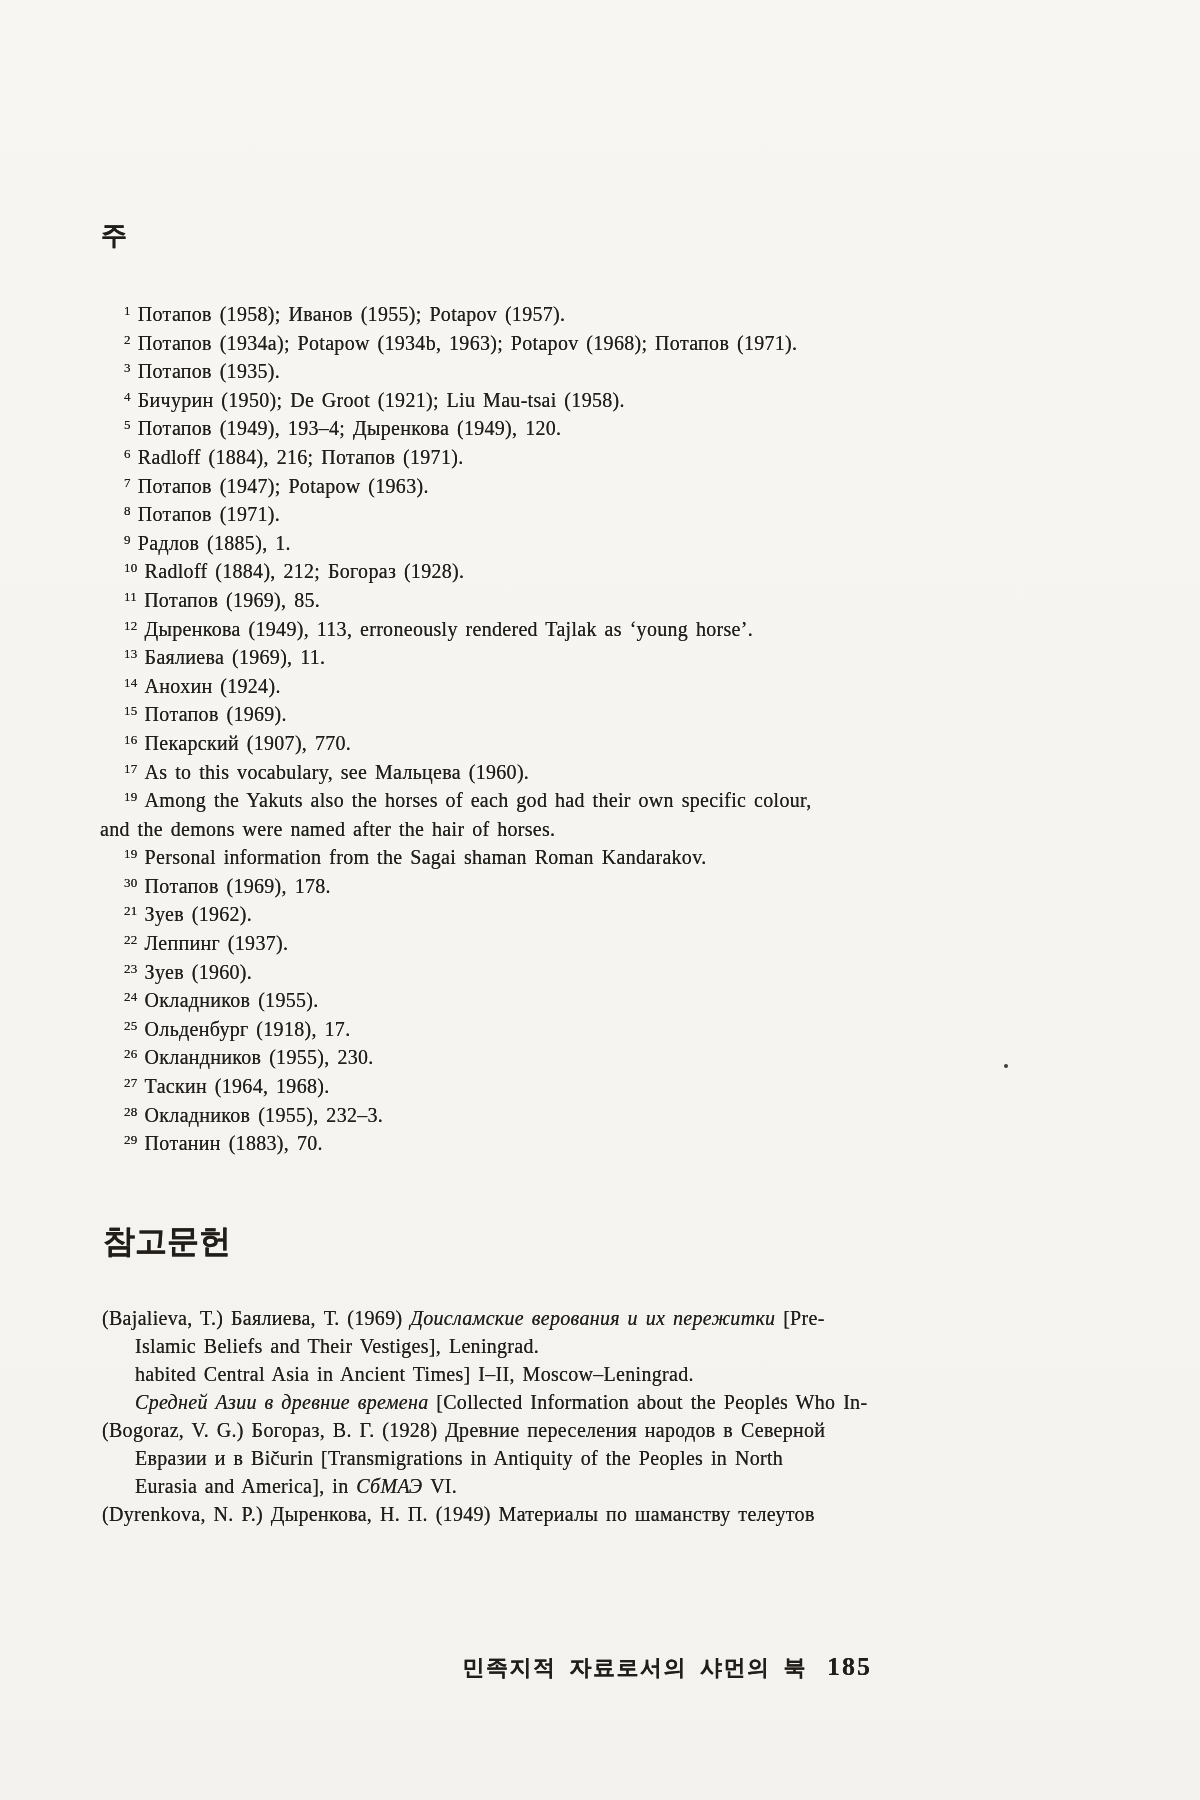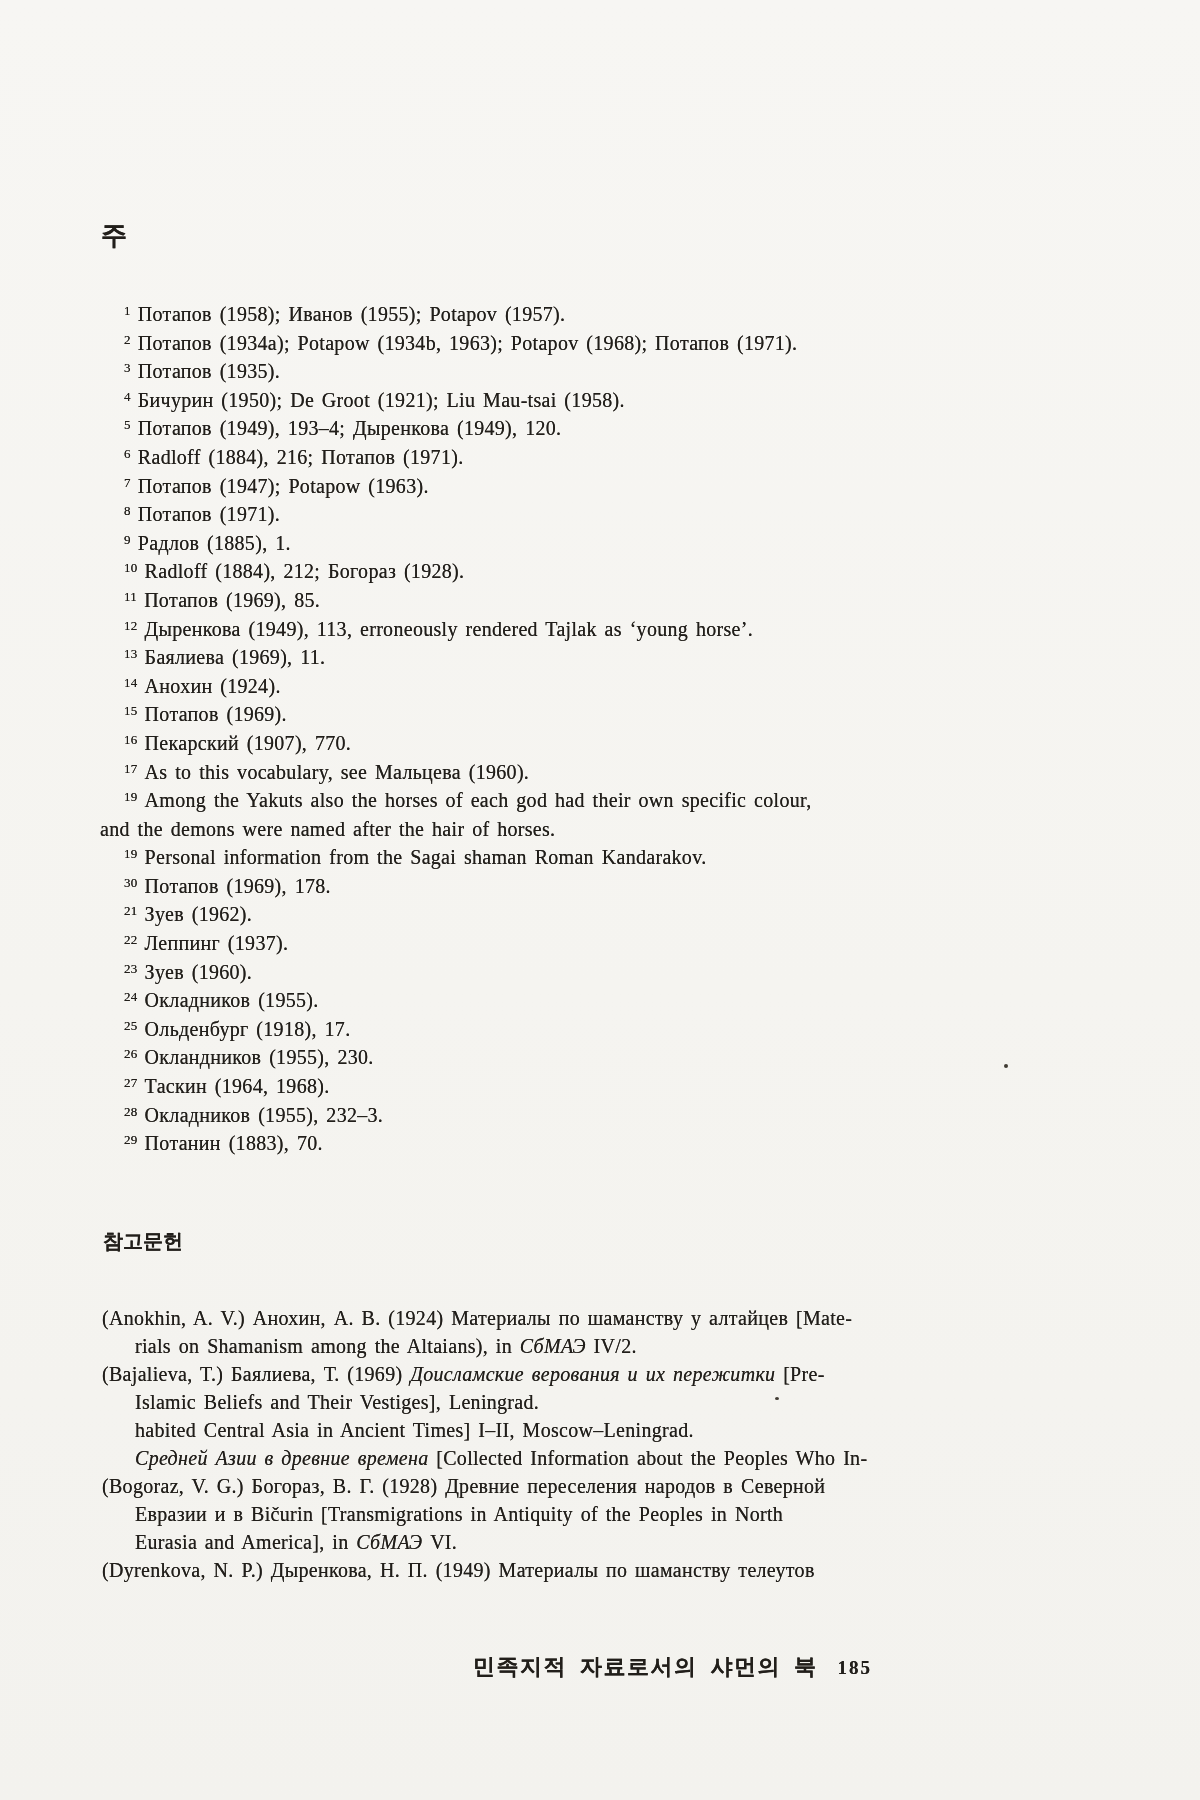--- a/index.html
+++ b/index.html
@@ -26,21 +26,21 @@
     white-space:nowrap;
   }
   .fn-line.first{padding-left:24px;}
   .fn-num{
     font-size:13px;line-height:0;
     vertical-align:6px;
     margin-right:7px;
   }
   .ref-heading{
     position:absolute;left:103px;top:1226px;
-    font-size:20px;line-height:30px;font-weight:bold;
+    font-size:32px;line-height:30px;font-weight:bold;
   }
   .references{
     position:absolute;left:102px;top:1304px;width:1000px;
   }
   .ref{margin:0;padding:0;}
   .ref-line{
     font-size:20px;line-height:28px;
     letter-spacing:0.3px;word-spacing:2.5px;
     white-space:nowrap;
   }
@@ -48,21 +48,21 @@
   .ref-line i{font-style:italic;}
   .page-footer{
     position:absolute;top:1650px;left:0;width:872px;
     text-align:right;
     font-size:22px;line-height:34px;font-weight:bold;
     letter-spacing:1.5px;
     word-spacing:6px;
   }
   .pagenum{
     margin-left:20px;
-    font-size:19px;letter-spacing:2px;
+    font-size:26px;letter-spacing:2px;
   }
   .speck{
     position:absolute;background:#403b33;border-radius:50%;
   }
   .speck-a{left:1004px;top:1064px;width:4px;height:4px;}
   .speck-b{left:775px;top:1397px;width:4px;height:3px;}
 </style>
 </head>
 <body>
 
@@ -158,24 +158,20 @@
       </div>
       <div class="fn">
         <div class="fn-line first"><sup class="fn-num">29</sup>Потанин (1883), 70.</div>
       </div>
     </div>
 
   <div class="ref-heading">참고문헌</div>
 
   <div class="references" id="references">
       <div class="ref">
-        <div class="ref-line">(Anokhin, A. V.) Анохин, А. В. (1924) Материалы по шаманству у алтайцев [Mate-</div>
-        <div class="ref-line cont">rials on Shamanism among the Altaians), in <i>СбМАЭ</i> IV/2.</div>
-      </div>
-      <div class="ref">
         <div class="ref-line">(Bajalieva, T.) Баялиева, Т. (1969) <i>Доисламские верования и их пережитки</i> [Pre-</div>
         <div class="ref-line cont">Islamic Beliefs and Their Vestiges], Leningrad.</div>
       </div>
       <div class="ref">
         <div class="ref-line cont">habited Central Asia in Ancient Times] I–II, Moscow–Leningrad.</div>
         <div class="ref-line cont"><i>Средней Азии в древние времена</i> [Collected Information about the Peoples Who In-</div>
       </div>
       <div class="ref">
         <div class="ref-line">(Bogoraz, V. G.) Богораз, В. Г. (1928) Древние переселения народов в Северной</div>
         <div class="ref-line cont">Евразии и в Bičurin [Transmigrations in Antiquity of the Peoples in North</div>

